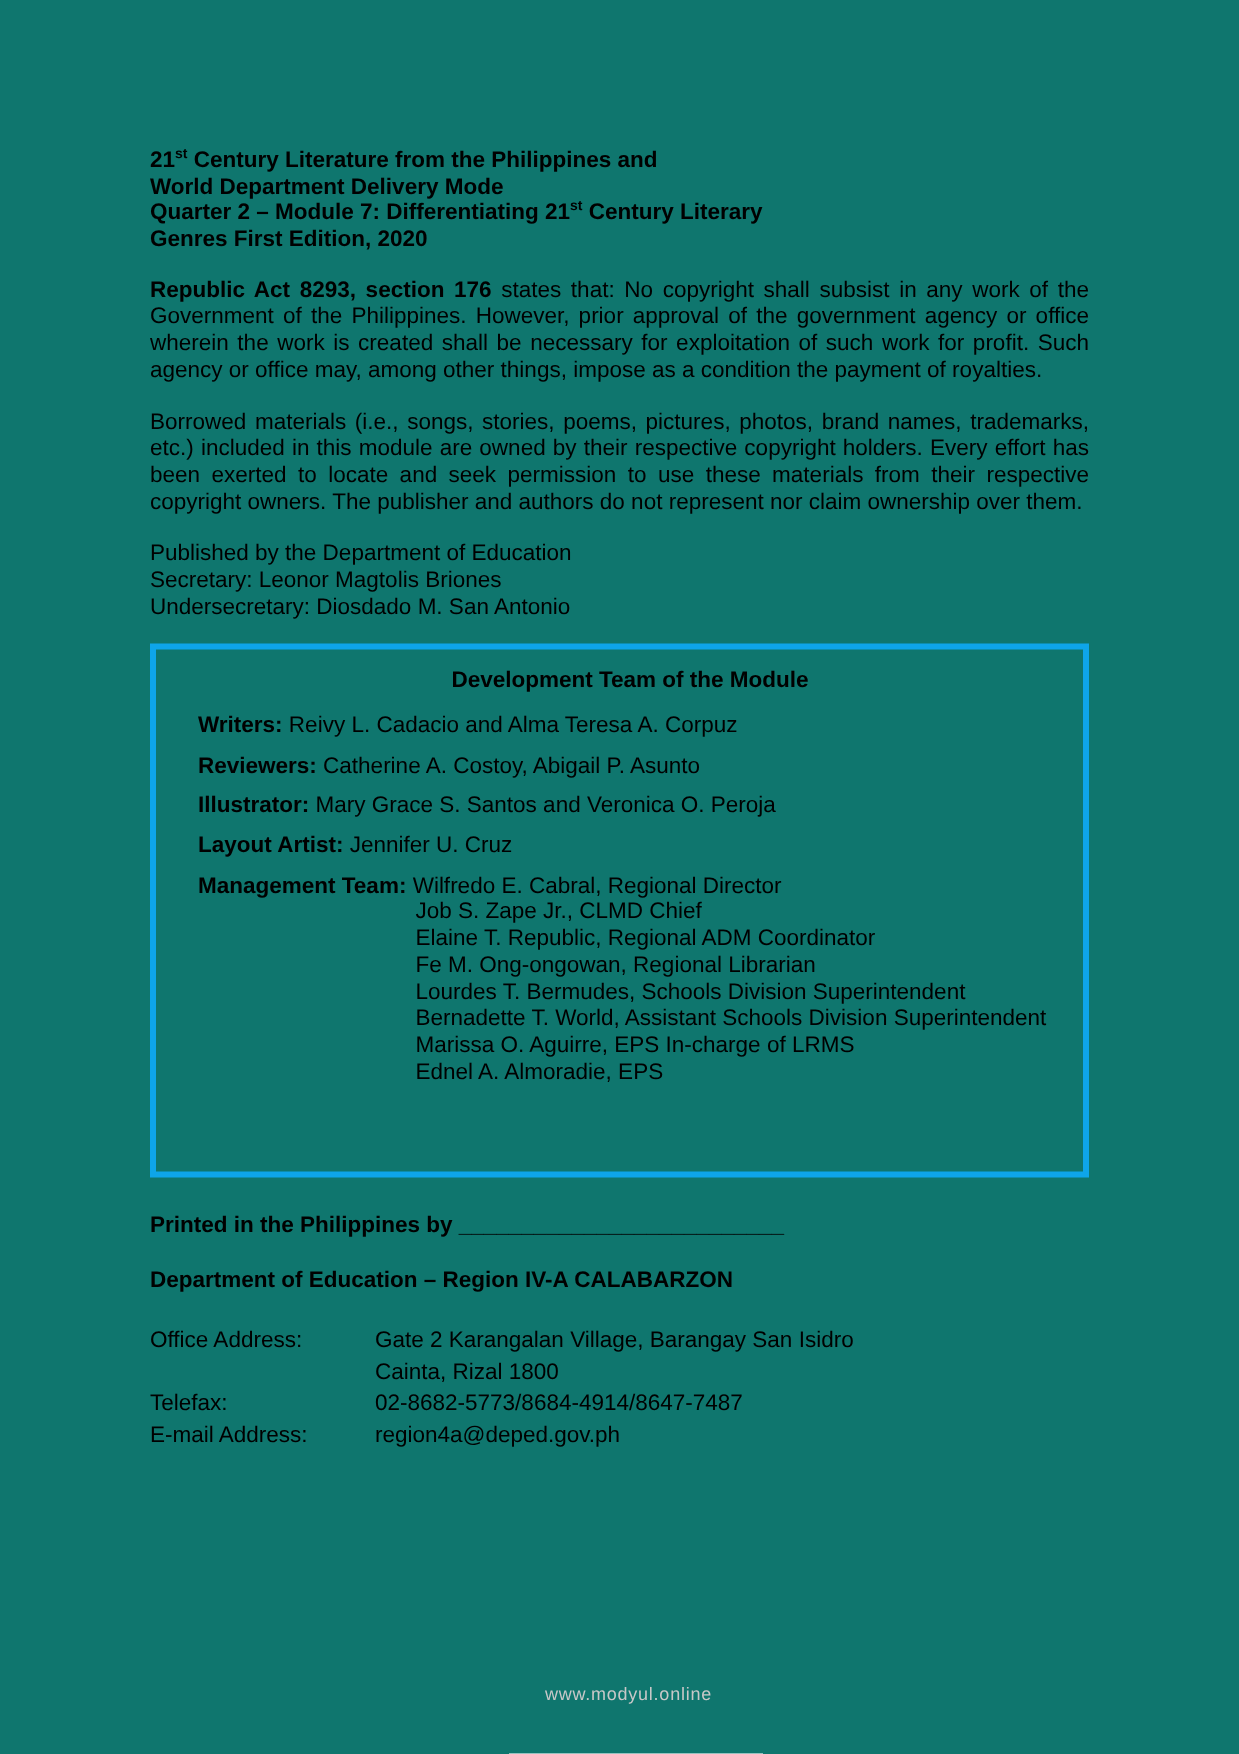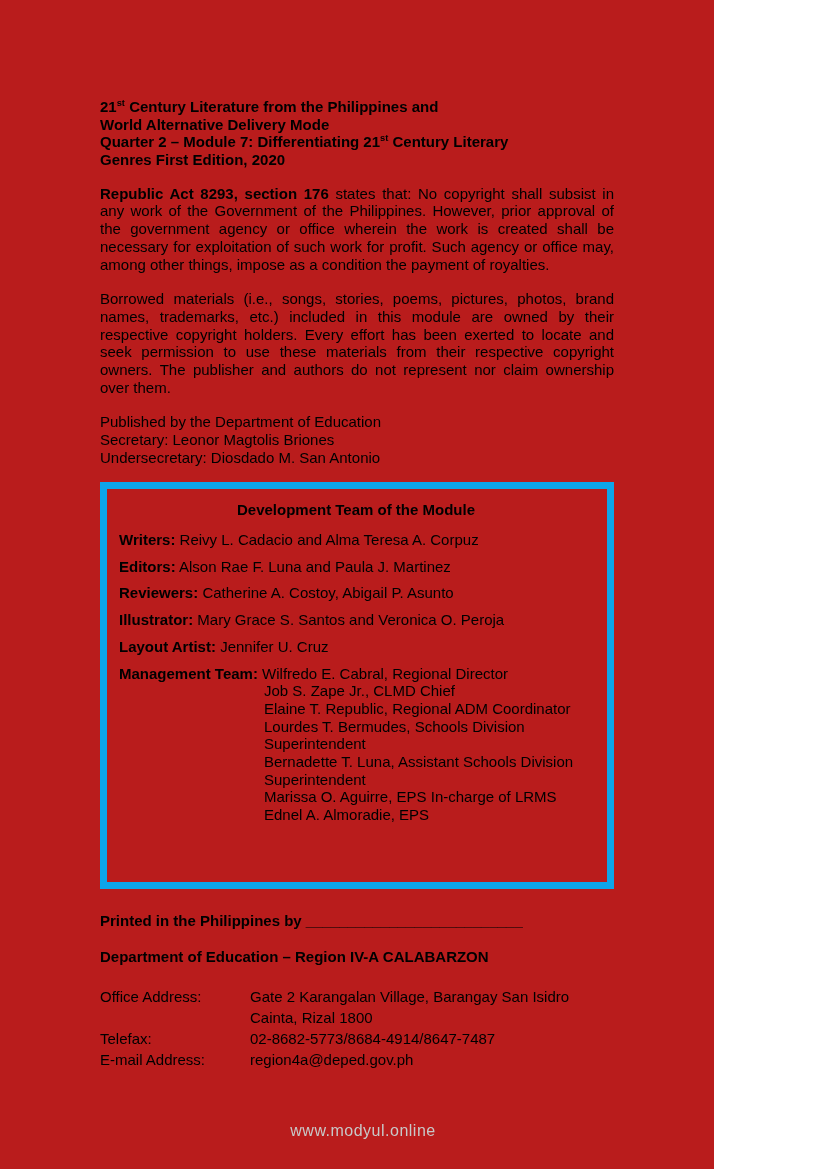--- a/index.html
+++ b/index.html
@@ -3,23 +3,23 @@
 <meta charset="utf-8">
 <title>Module Copyright Page</title>
 <style>
   html, body {
     margin: 0;
     padding: 0;
     background: #ffffff;
   }
   .page {
     position: relative;
-    width: 714px;
+    width: 826px;
     height: 1169px;
-    background: #b91c1c;
+    background: #0f766e;
     font-family: "Liberation Sans", "DejaVu Sans", sans-serif;
     font-size: 15px;
     line-height: 1.18;
     color: #000000;
     overflow: hidden;
   }
   .content {
     padding: 98px 100px 0 100px;
   }
   .b { font-weight: bold; }
@@ -34,23 +34,23 @@
   }
   .para {
     text-align: justify;
     margin-bottom: 17px;
     margin-top: 16px;
   }
   .pub-block {
     margin-bottom: 16px;
   }
   .dev-box {
-    border: 7px solid #0ea5e9;
+    border: 4px solid #0ea5e9;
     margin-top: 6px;
-    padding: 12px 14px 58px 12px;
+    padding: 12px 14px 58px 28px;
   }
   .dev-title {
     text-align: center;
     font-weight: bold;
     margin-bottom: 12px;
   }
   .team-row {
     margin-bottom: 9px;
   }
   .mgmt-block { margin-bottom: 0; }
@@ -79,62 +79,62 @@
   .contact-value {
     flex: 1;
   }
   .footer {
     position: absolute;
     left: 12px;
     right: 0;
     top: 1122px;
     text-align: center;
     color: #c8c8c8;
-    font-size: 16px;
+    font-size: 12px;
     letter-spacing: 0.5px;
   }
 </style>
 </head>
 <body>
 
 <div class="page">
   <div class="content">
 
     <div class="title-block">
       <div><span>21</span><sup>st</sup><span> Century Literature from the Philippines and</span></div>
-      <div>World Alternative Delivery Mode</div>
+      <div>World Department Delivery Mode</div>
       <div><span>Quarter 2 – Module 7: Differentiating 21</span><sup>st</sup><span> Century Literary</span></div>
       <div>Genres First Edition, 2020</div>
     </div>
 
     <div class="para"><span class="b">Republic Act 8293, section 176</span><span> states that: No copyright shall subsist in any work of the Government of the Philippines. However, prior approval of the government agency or office wherein the work is created shall be necessary for exploitation of such work for profit. Such agency or office may, among other things, impose as a condition the payment of royalties.</span></div>
 
     <div class="para">Borrowed materials (i.e., songs, stories, poems, pictures, photos, brand names, trademarks, etc.) included in this module are owned by their respective copyright holders. Every effort has been exerted to locate and seek permission to use these materials from their respective copyright owners. The publisher and authors do not represent nor claim ownership over them.</div>
 
     <div class="pub-block">
       <div>Published by the Department of Education</div>
       <div>Secretary: Leonor Magtolis Briones</div>
       <div>Undersecretary: Diosdado M. San Antonio</div>
     </div>
 
     <div class="dev-box">
       <div class="dev-title">Development Team of the Module</div>
 
       <div class="team-row"><span class="b">Writers:</span> <span>Reivy L. Cadacio and Alma Teresa A. Corpuz</span></div>
-      <div class="team-row"><span class="b">Editors:</span> <span>Alson Rae F. Luna and Paula J. Martinez</span></div>
       <div class="team-row"><span class="b">Reviewers:</span> <span>Catherine A. Costoy, Abigail P. Asunto</span></div>
       <div class="team-row"><span class="b">Illustrator:</span> <span>Mary Grace S. Santos and Veronica O. Peroja</span></div>
       <div class="team-row"><span class="b">Layout Artist:</span> <span>Jennifer U. Cruz</span></div>
 
       <div class="mgmt-block">
         <div><span class="b">Management Team:</span> <span>Wilfredo E. Cabral, Regional Director</span></div>
         <div class="mgmt-line">Job S. Zape Jr., CLMD Chief</div>
         <div class="mgmt-line">Elaine T. Republic, Regional ADM Coordinator</div>
+        <div class="mgmt-line">Fe M. Ong-ongowan, Regional Librarian</div>
         <div class="mgmt-line">Lourdes T. Bermudes, Schools Division Superintendent</div>
-        <div class="mgmt-line">Bernadette T. Luna, Assistant Schools Division Superintendent</div>
+        <div class="mgmt-line">Bernadette T. World, Assistant Schools Division Superintendent</div>
         <div class="mgmt-line">Marissa O. Aguirre, EPS In-charge of LRMS</div>
         <div class="mgmt-line">Ednel A. Almoradie, EPS</div>
       </div>
     </div>
 
     <div class="printed-line"><span>Printed in the Philippines by </span><span>__________________________</span></div>
 
     <div class="dept-line">Department of Education – Region IV-A CALABARZON</div>
 
     <div class="contact">

